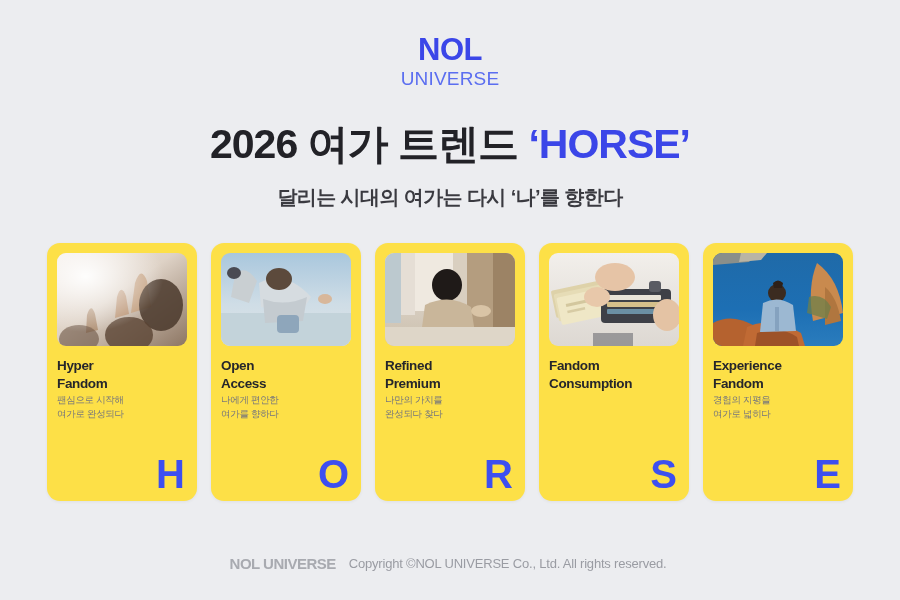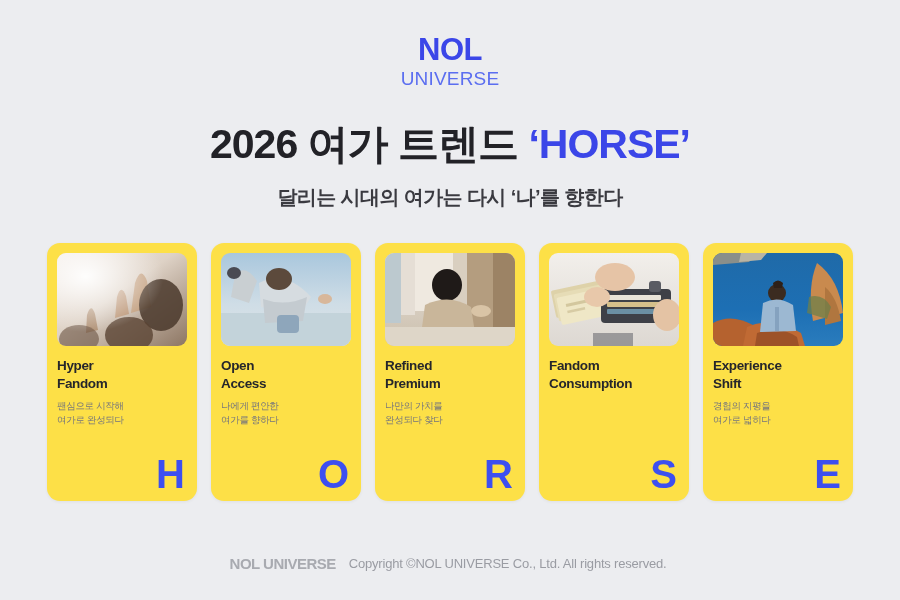--- a/index.html
+++ b/index.html
@@ -87,21 +87,20 @@
   .card-title {
     margin-top: 11px;
     font-size: 13.5px;
     font-weight: bold;
     line-height: 1.32;
     color: #26262b;
     letter-spacing: -0.35px;
     white-space: pre-line;
   }
   .card-desc {
-    margin-top: 6px;
     font-size: 9.5px;
     line-height: 1.48;
     color: #76767c;
     letter-spacing: -0.3px;
     white-space: pre-line;
   }
   .card-letter {
     position: absolute;
     right: 13px;
     bottom: 7px;
@@ -292,21 +291,21 @@
           <path d="M0 70 q18 -10 40 2 l6 21 -46 0 z" fill="#b5622f"></path>
           <path d="M34 74 q26 -12 54 6 l4 13 -62 0 z" fill="#c06a34"></path>
           <path d="M44 80 q22 -8 40 4 l2 9 -44 0 z" fill="#9d5228"></path>
           <ellipse cx="64" cy="40" rx="9" ry="9" fill="#3b2b20"></ellipse>
           <path d="M60 30 q5 -5 10 0 l-1 5 -8 0 z" fill="#2e2018"></path>
           <path d="M50 50 q15 -8 30 2 l3 26 -36 1 z" fill="#9cb8d2"></path>
           <rect x="62" y="54" width="4" height="24" fill="#7f9cba" opacity="0.8"></rect>
         </svg>
       </div>
       <div class="card-title">Experience
-Shift</div>
+Fandom</div>
       <div class="card-desc">경험의 지평을
 여가로 넓히다</div>
       <div class="card-letter">E</div>
     </div>
 
   </div>
 
   <div class="footer">
     <span class="footer-logo">NOL UNIVERSE</span>
     <span class="footer-copy">Copyright ©NOL UNIVERSE Co., Ltd. All rights reserved.</span>

